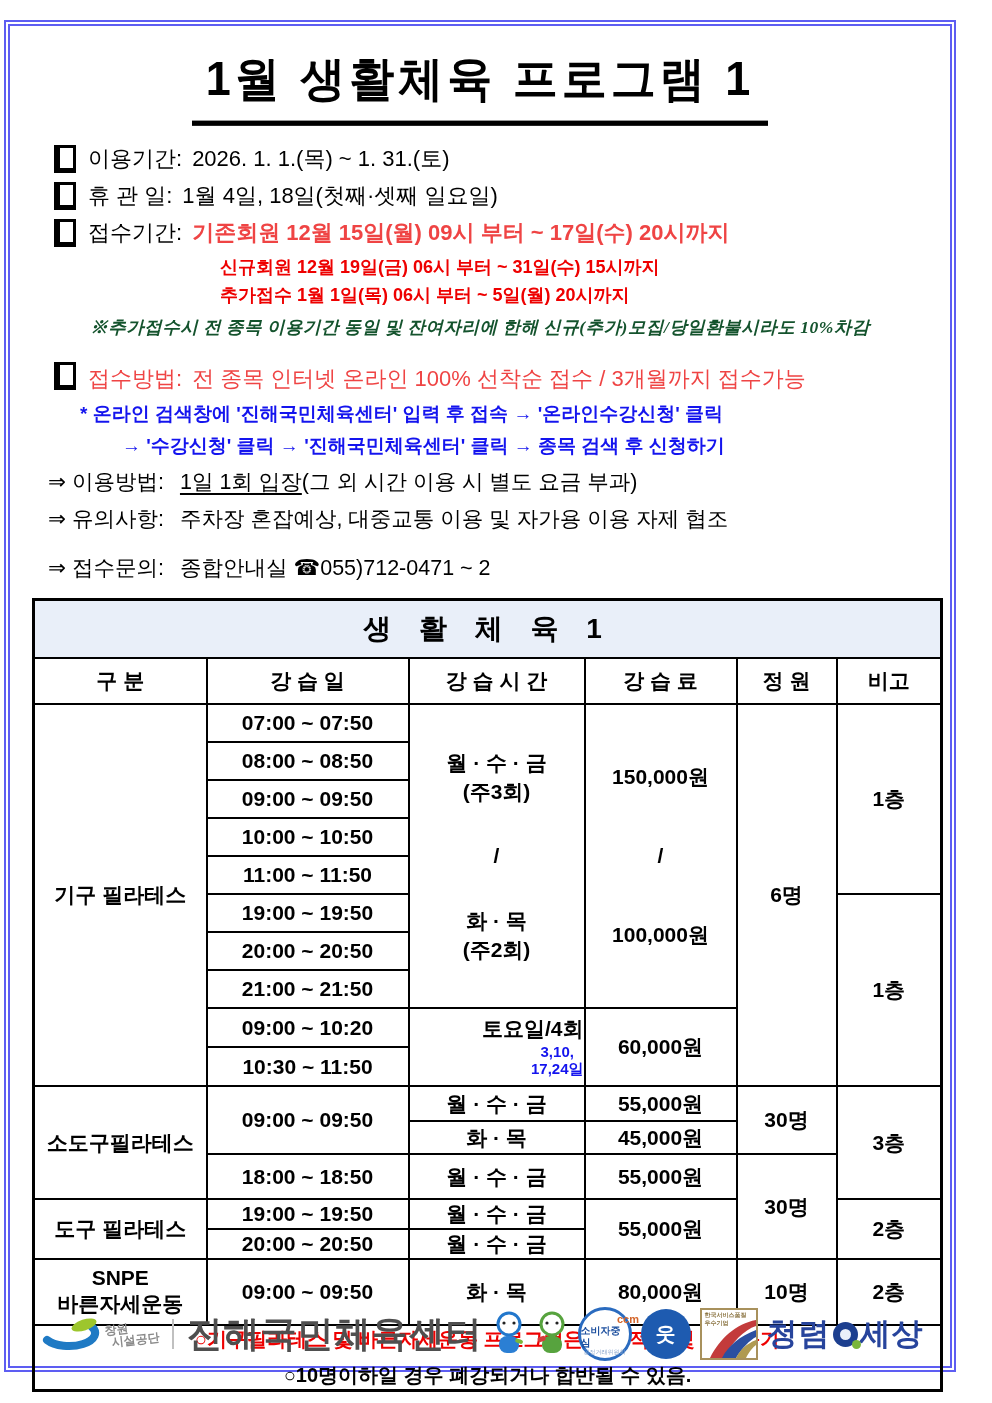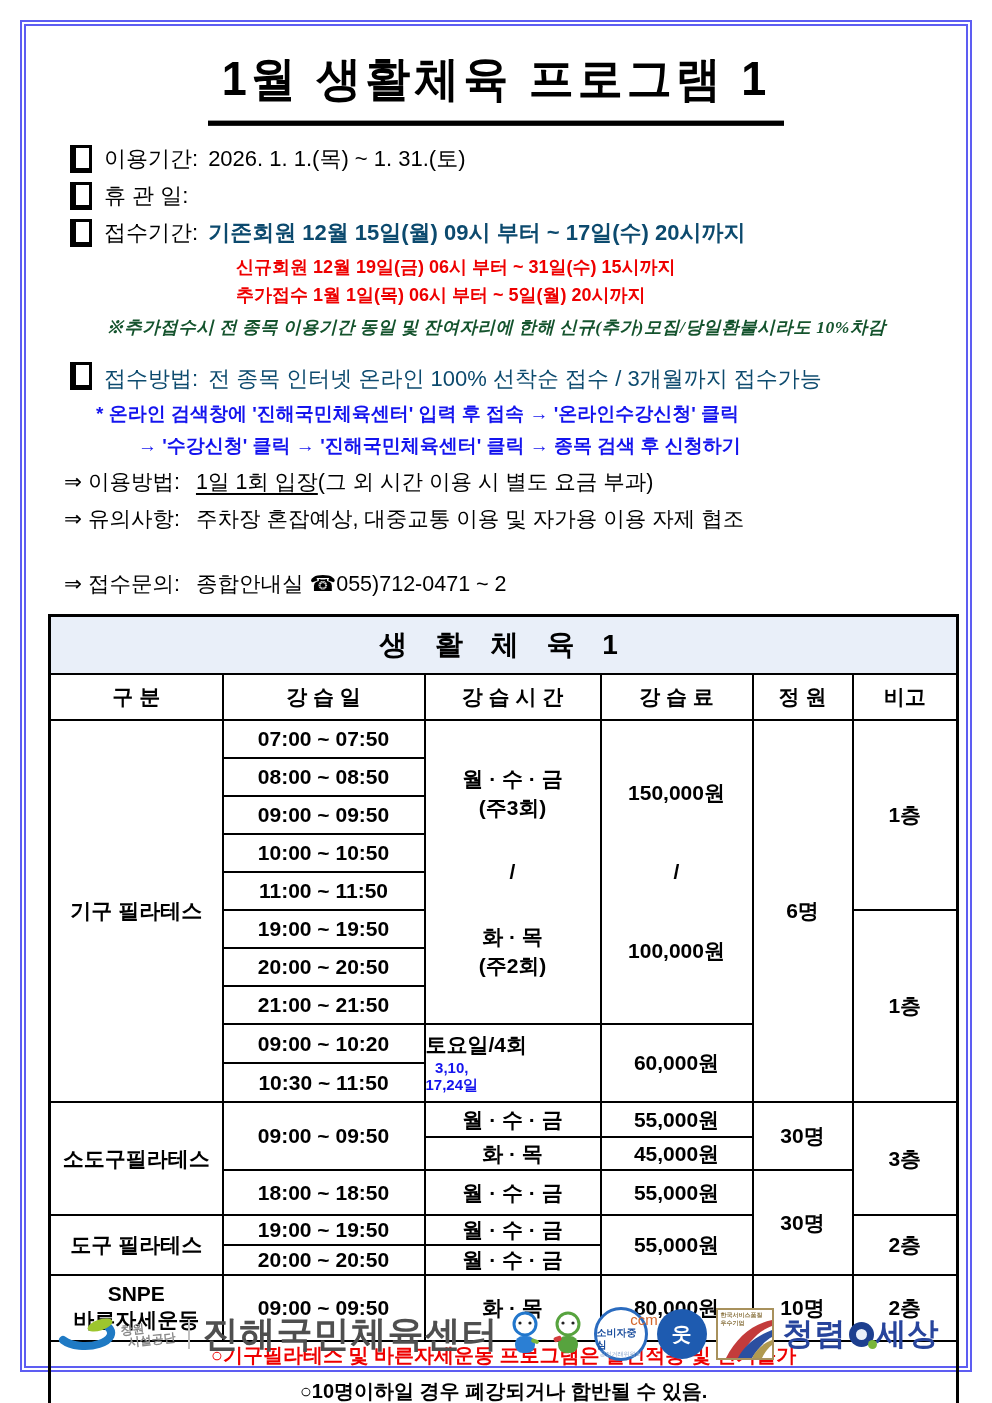--- a/index.html
+++ b/index.html
@@ -2,75 +2,75 @@
 <html><head>
 <meta charset="utf-8">
 <style>
   html,body{margin:0;padding:0;}
   body{
     width:992px;height:1403px;position:relative;background:#fff;
     font-family:"Liberation Sans","DejaVu Sans",sans-serif;color:#000;
     overflow:hidden;
   }
   .frame{
-    position:absolute;left:20px;top:20px;width:952px;height:1352px;
+    position:absolute;left:4px;top:20px;width:952px;height:1352px;
     border:6px double #5d5df2;box-sizing:border-box;background:#fff;
   }
   
   .title-wrap{text-align:center;margin:24px 0 20px;}
   .title-text{
     display:inline-block;font-size:45px;font-weight:900;letter-spacing:4px;
     border-bottom:5px solid #000;padding:0 14px 9px;
     transform:scaleY(1.05);
   }
   
   .info-section{margin-left:44px;font-size:22px;}
   .info-line{display:flex;align-items:baseline;margin:7px 0;white-space:nowrap;}
   .checkbox{
     display:inline-block;width:13px;height:20px;flex:0 0 13px;
     border:3px solid #000;border-left-width:6px;border-bottom-width:5px;
     margin-right:12px;align-self:center;
   }
   .lbl{margin-right:10px;}
-  .txt-blue{color:#0c4a6e;font-weight:bold;}
+  .txt-blue{color:#ef4444;font-weight:bold;}
   .txt-red{color:#ee0000;font-weight:bold;}
   .indent-reg{margin-left:166px;margin-top:4px;margin-bottom:4px;font-size:18px;white-space:nowrap;}
   .warn-line{
     text-align:center;font-size:17.5px;color:#14532d;font-weight:bold;
     font-style:italic;font-family:"Liberation Serif","DejaVu Serif",serif;
     margin:8px 0 18px;letter-spacing:0.5px;
   }
   
   .method-section{margin-left:44px;font-size:22px;}
   .m-step{color:#1414ee;font-weight:bold;font-size:19px;margin:6px 0 6px 26px;white-space:nowrap;}
   .m-step2{margin-left:68px;}
   .arrow-line{margin:8px 0 8px -6px;font-size:21.5px;white-space:nowrap;}
   .arrow-line .u{text-decoration:underline;text-underline-offset:4px;}
-  .contact-line{margin-top:36px;}
+  .contact-line{margin-top:20px;}
   
   table.program{
     border-collapse:collapse;table-layout:fixed;
     margin:16px 0 0 22px;width:908px;
     border:3px solid #000;
     padding-left:17px;
   }
   table.program td{
     border:2px solid #000;text-align:center;vertical-align:middle;
     font-weight:bold;font-size:21px;padding:0;overflow:hidden;
   }
   tr.title-row td{
     background:#e9eff9;font-size:28px;letter-spacing:10px;height:56px;
   }
   tr.head-row td{height:44px;}
   .h38{height:38px;} .h39{height:39px;} .h35{height:35px;} .h33{height:33px;}
   .h45{height:45px;} .h29{height:29px;} .h30{height:30px;} .h66{height:66px;}
   td.time{font-size:21px;}
   .vstack{display:flex;flex-direction:column;justify-content:space-evenly;align-items:center;height:292px;}
   .vgroup{line-height:1.4;}
-  .sat-inner{display:flex;flex-direction:column;justify-content:center;align-items:flex-start;line-height:1.15;}
+  .sat-inner{display:flex;flex-direction:column;justify-content:center;align-items:flex-end;line-height:1.15;}
   .sat-dates{color:#1414ee;font-size:15px;font-weight:bold;margin-top:2px;}
   td.notes-cell{text-align:left;padding:9px 10px;height:54px;vertical-align:middle;}
   .note-red{color:#ee0000;font-size:20px;font-weight:bold;margin-bottom:9px;white-space:nowrap;}
   .note-black{color:#000;font-size:20px;font-weight:bold;white-space:nowrap;}
   
   .footer{
     position:absolute;left:0;right:0;bottom:4px;height:56px;
     display:flex;align-items:center;justify-content:center;gap:9px;
   }
   .org-logo{display:flex;align-items:center;gap:4px;}
@@ -78,21 +78,21 @@
     font-size:12px;color:#8a8a8a;line-height:1.0;font-weight:bold;
     transform:rotate(-6deg);text-align:left;
   }
   .org-text div:last-child{margin-left:6px;}
   .footer-divider{width:2px;height:30px;background:#c0c0c0;margin:0 4px;}
   .center-name{font-size:36px;font-weight:900;color:#4f4f4f;letter-spacing:1px;white-space:nowrap;}
   .ccm-badge{
     width:54px;height:54px;border:3px solid #2a6bbf;border-radius:50%;box-sizing:border-box;
     display:flex;flex-direction:column;align-items:center;justify-content:center;background:#fff;
   }
-  .ccm-top{font-size:15px;font-weight:normal;color:#d4652a;line-height:1;padding-left:47px;}
+  .ccm-top{font-size:11px;font-weight:bold;color:#d4652a;line-height:1;padding-left:47px;}
   .ccm-main{font-size:10px;font-weight:bold;color:#1d4f9e;line-height:1.2;}
   .ccm-sub{font-size:6px;color:#8aa6cc;line-height:1;}
   .hr-badge{
     width:50px;height:50px;border-radius:50%;background:#1e5bb0;color:#fff;
     display:flex;align-items:center;justify-content:center;font-size:20px;font-weight:bold;
   }
   .quality-badge{
     width:58px;height:52px;border:2px solid #a8915c;box-sizing:border-box;background:#fff;
     position:relative;overflow:hidden;
   }
@@ -121,20 +121,21 @@
 
   <div class="info-section">
     <div class="info-line">
       <span class="checkbox"></span>
       <span class="lbl">이용기간:</span>
       <span>2026. 1. 1.(목) ~ 1. 31.(토)</span>
     </div>
     <div class="info-line">
       <span class="checkbox"></span>
       <span class="lbl">휴 관 일:</span>
+      <span>1월 4일, 18일(첫째·셋째 일요일)</span>
     </div>
     <div class="info-line">
       <span class="checkbox"></span>
       <span class="lbl">접수기간:</span>
       <span class="txt-blue">기존회원 12월 15일(월) 09시 부터 ~ 17일(수) 20시까지</span>
     </div>
     <div class="indent-reg txt-red">신규회원 12월 19일(금) 06시 부터 ~ 31일(수) 15시까지</div>
     <div class="indent-reg txt-red">추가접수 1월 1일(목) 06시 부터 ~  5일(월) 20시까지</div>
   </div>
 

